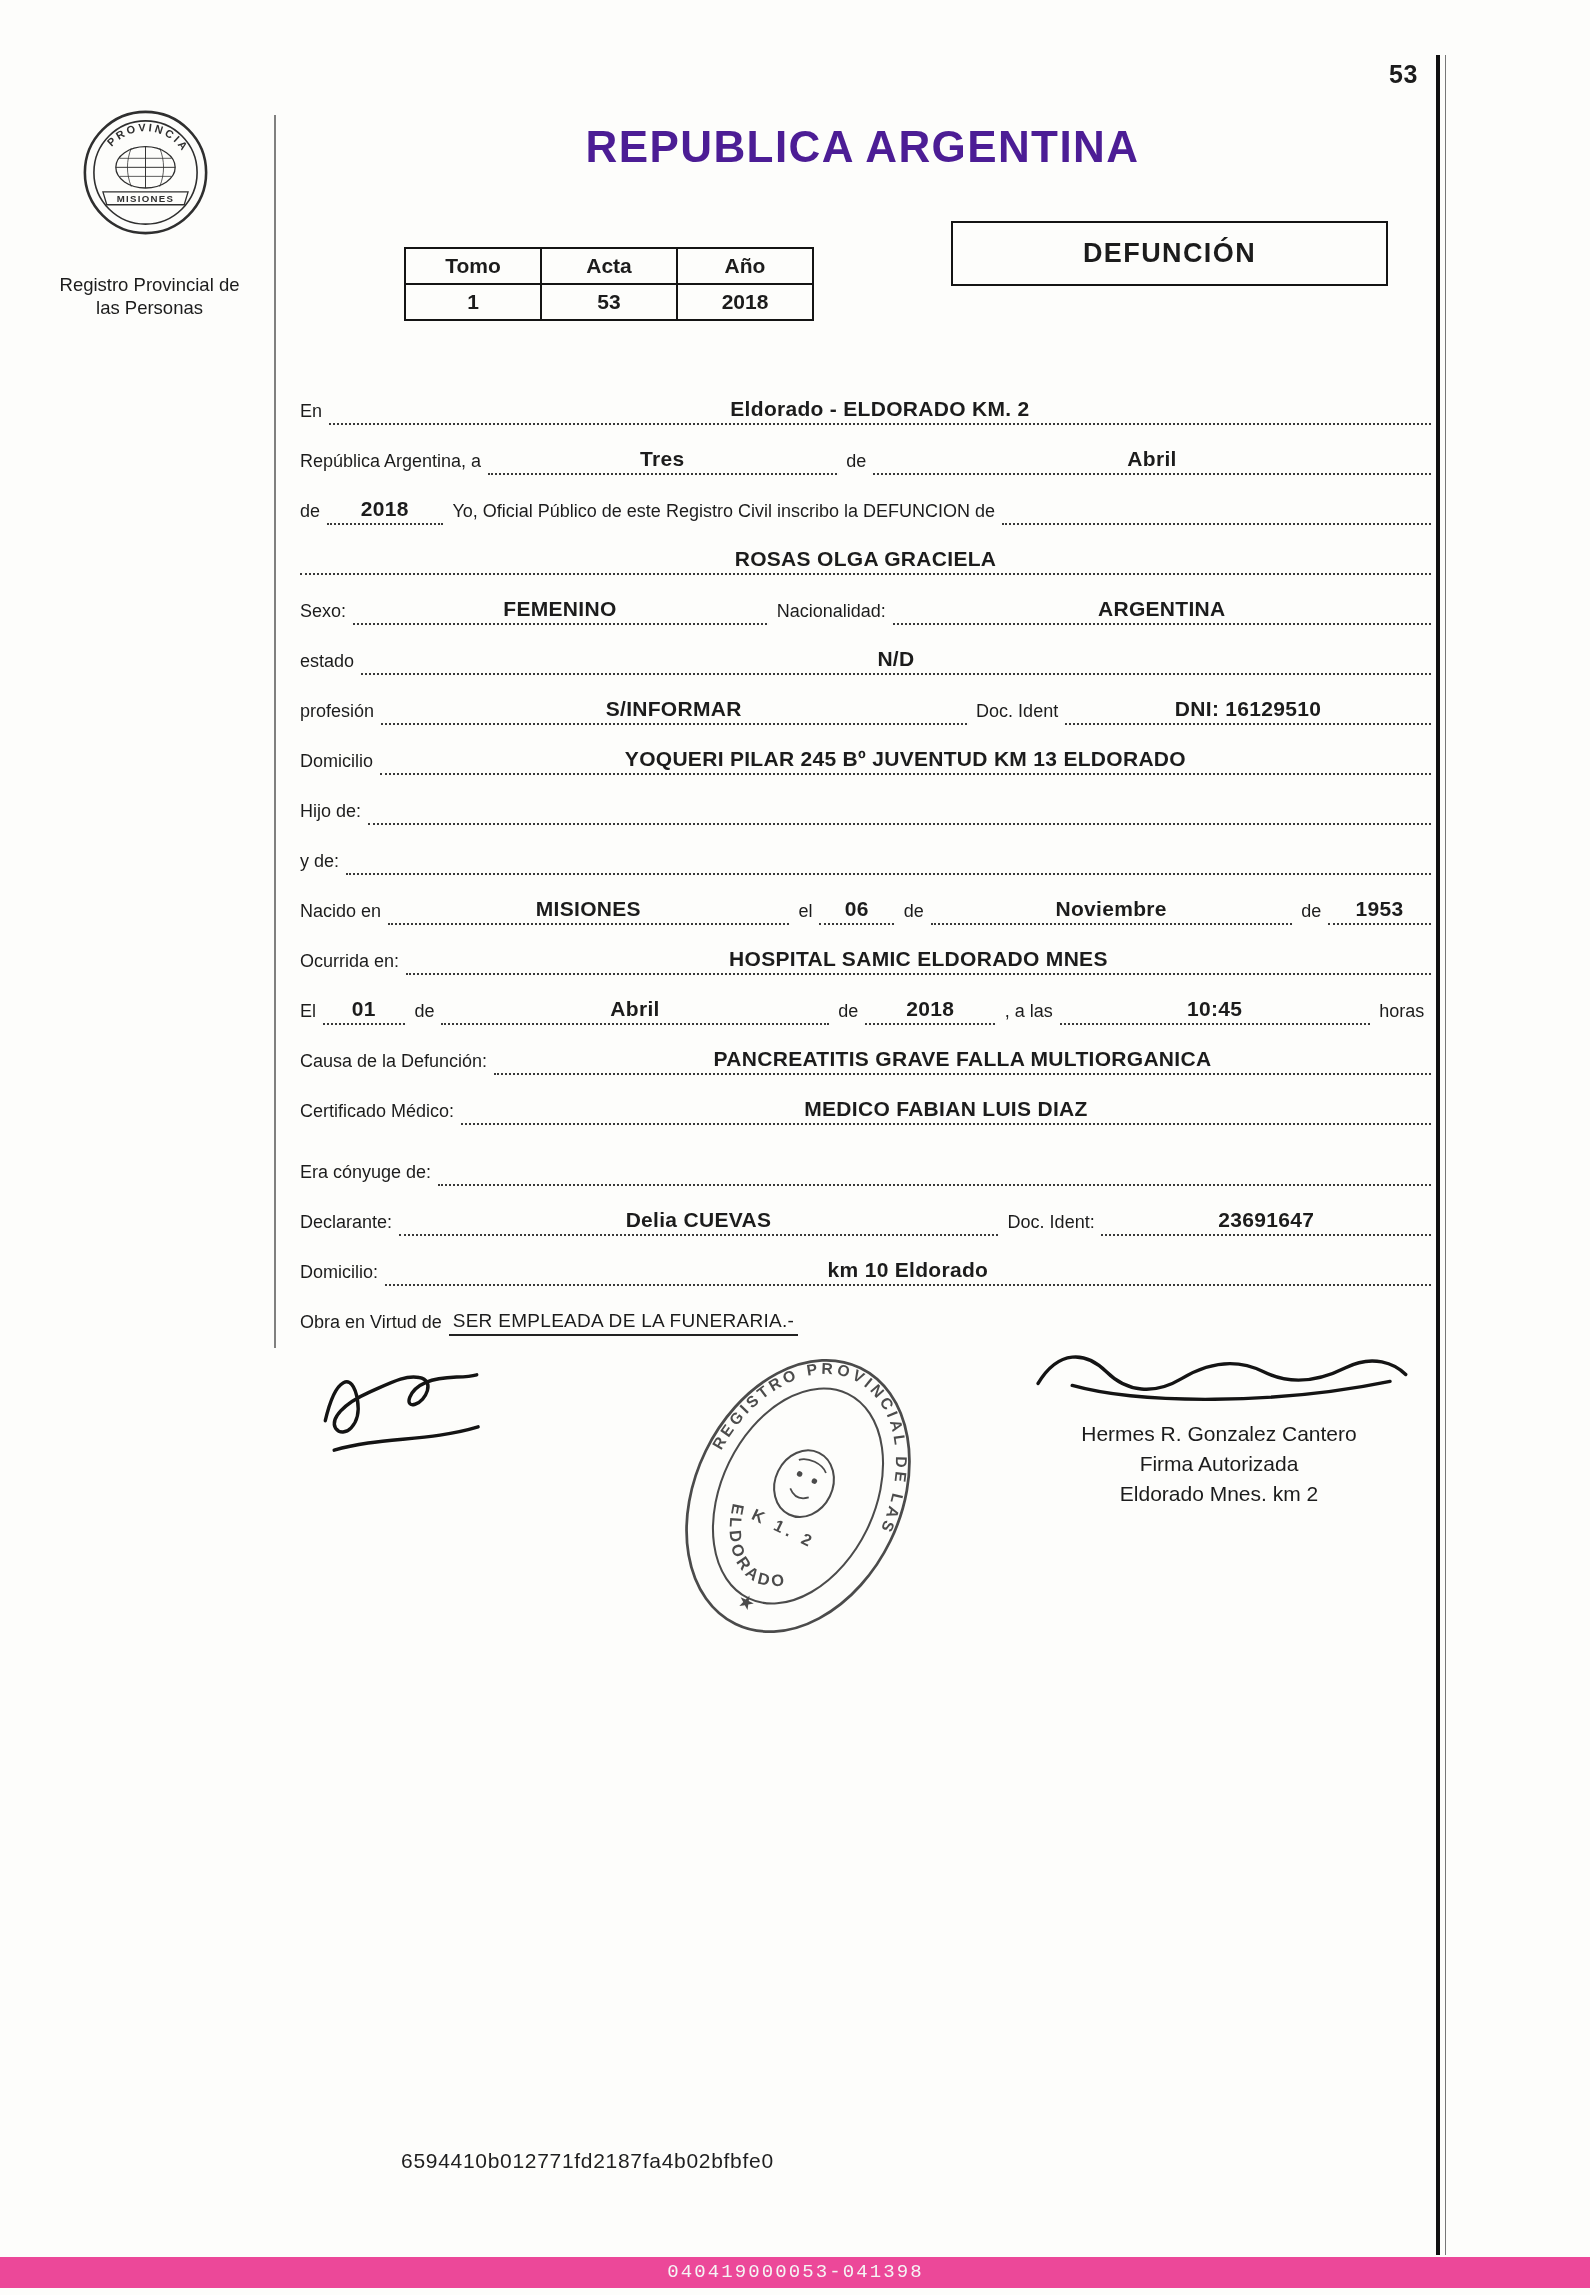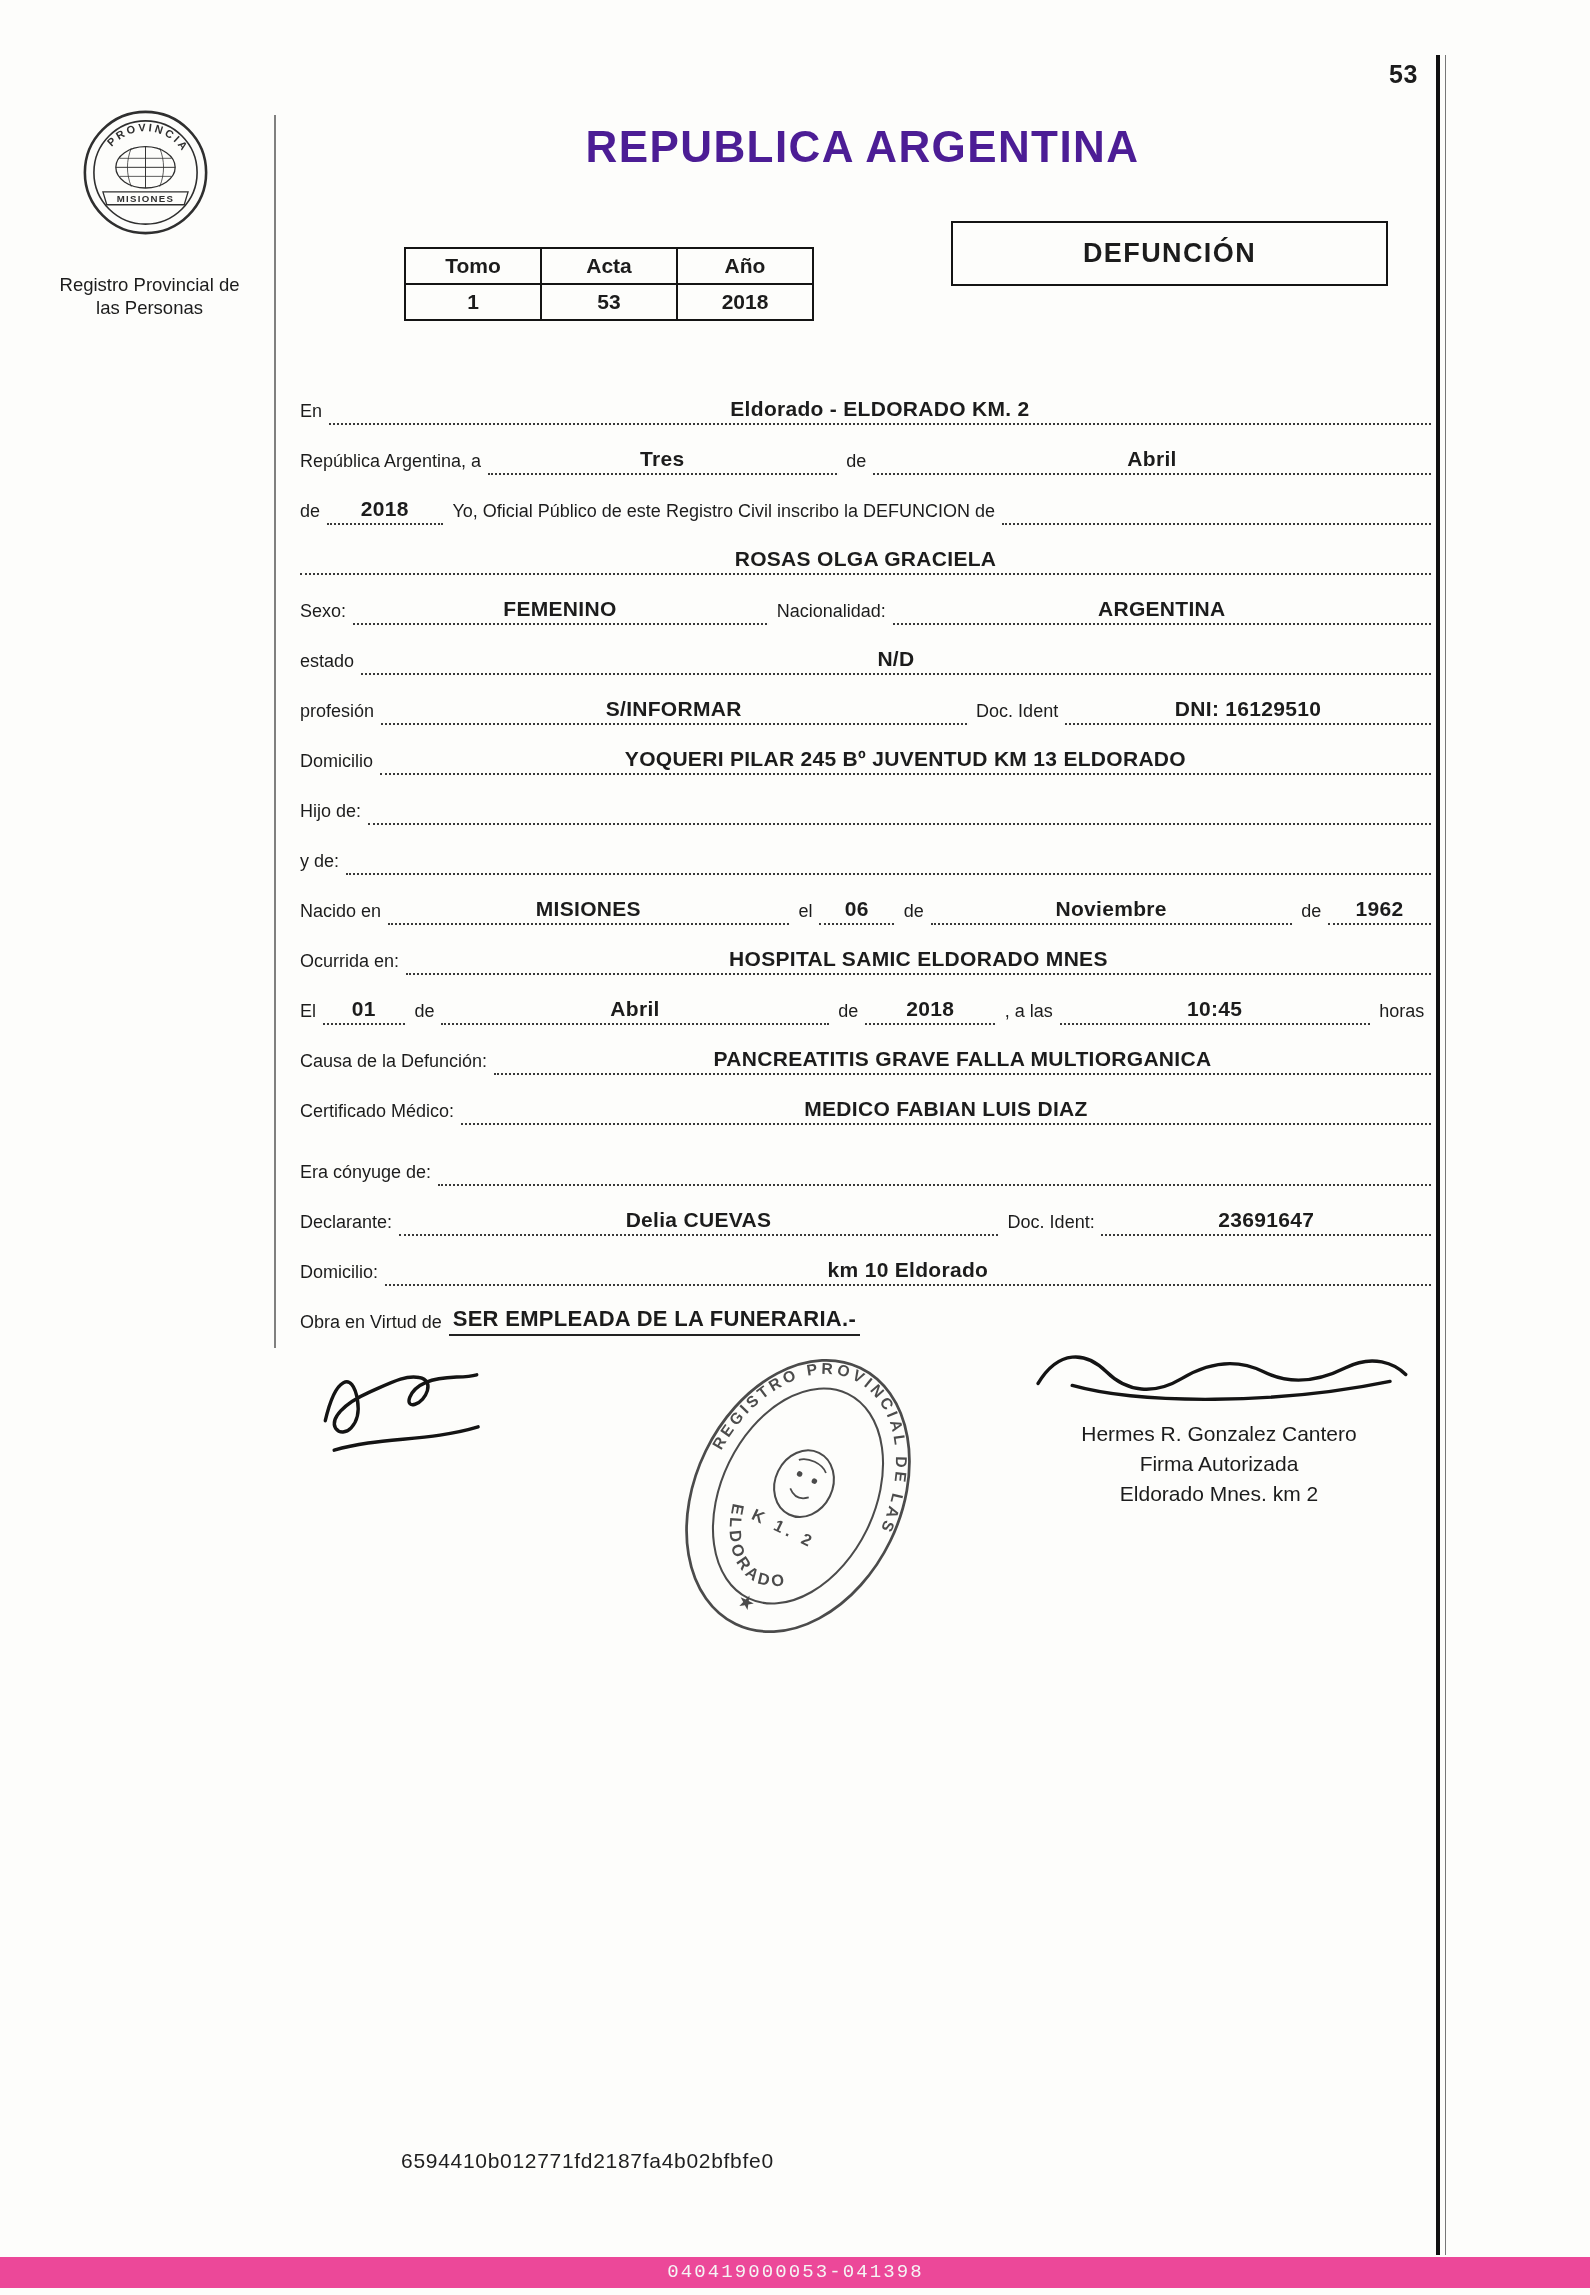--- a/index.html
+++ b/index.html
@@ -32,21 +32,21 @@
   .form { position:absolute; left:300px; top:375px; width:1131px; }
   .row { display:flex; align-items:flex-end; height:50px; }
   .row.gap { margin-top:11px; }
   .lbl { font-size:18px; padding:0 6.8px 3.4px 0; white-space:nowrap; }
   .lbl.mid { padding-left:9.6px; }
   .d { border-bottom:2.7px dotted #383838; display:flex; align-items:flex-end; justify-content:center; min-height:29px; }
   .f1 { flex:1; } .f13 { flex:1.3; } .f16 { flex:1.6; } .f12 { flex:1.2; }
   .f09 { flex:.9; } .f08 { flex:.8; } .f075 { flex:.75; } .f055 { flex:.55; }
   .w110 { width:75px; } .w120 { width:82px; } .w150 { width:103px; } .w170 { width:116px; } .w190 { width:130px; }
   .val { font-size:21px; font-weight:700; padding:0 6.8px 2.1px; letter-spacing:0.3px; white-space:nowrap; }
-  .uval { font-size:22px; font-weight:700; border-bottom:2.7px solid #222; padding:0 4.1px 2.1px; letter-spacing:0.3px; }
+  .uval { font-size:19px; font-weight:400; border-bottom:2.7px solid #222; padding:0 4.1px 2.1px; letter-spacing:0.3px; }
 
   
   .sig-left { position:absolute; left:315px; top:1335px; }
   .stamp { position:absolute; left:620px; top:1311px; }
   .sig-right { position:absolute; left:1031px; top:1339px; }
   .auth-block { position:absolute; left:1024px; top:1419px; width:390px; text-align:center; }
   .auth-block div { font-size:21px; line-height:30px; }
 
   
   .hash { position:absolute; left:401px; top:2149px; font-size:21px; letter-spacing:0.7px; color:#1e1e1e; }
@@ -199,21 +199,21 @@
       <span class="lbl mid">el</span>
       <span class="d w110">
           <span class="val">06</span>
         </span>
       <span class="lbl mid">de</span>
       <span class="d f09">
           <span class="val">Noviembre</span>
         </span>
       <span class="lbl mid">de</span>
       <span class="d w150">
-          <span class="val">1962</span>
+          <span class="val">1953</span>
         </span>
     </div>
 
     <div class="row">
       <span class="lbl">Ocurrida en:</span>
       <span class="d f1">
           <span class="val">HOSPITAL SAMIC ELDORADO MNES</span>
         </span>
     </div>
 

